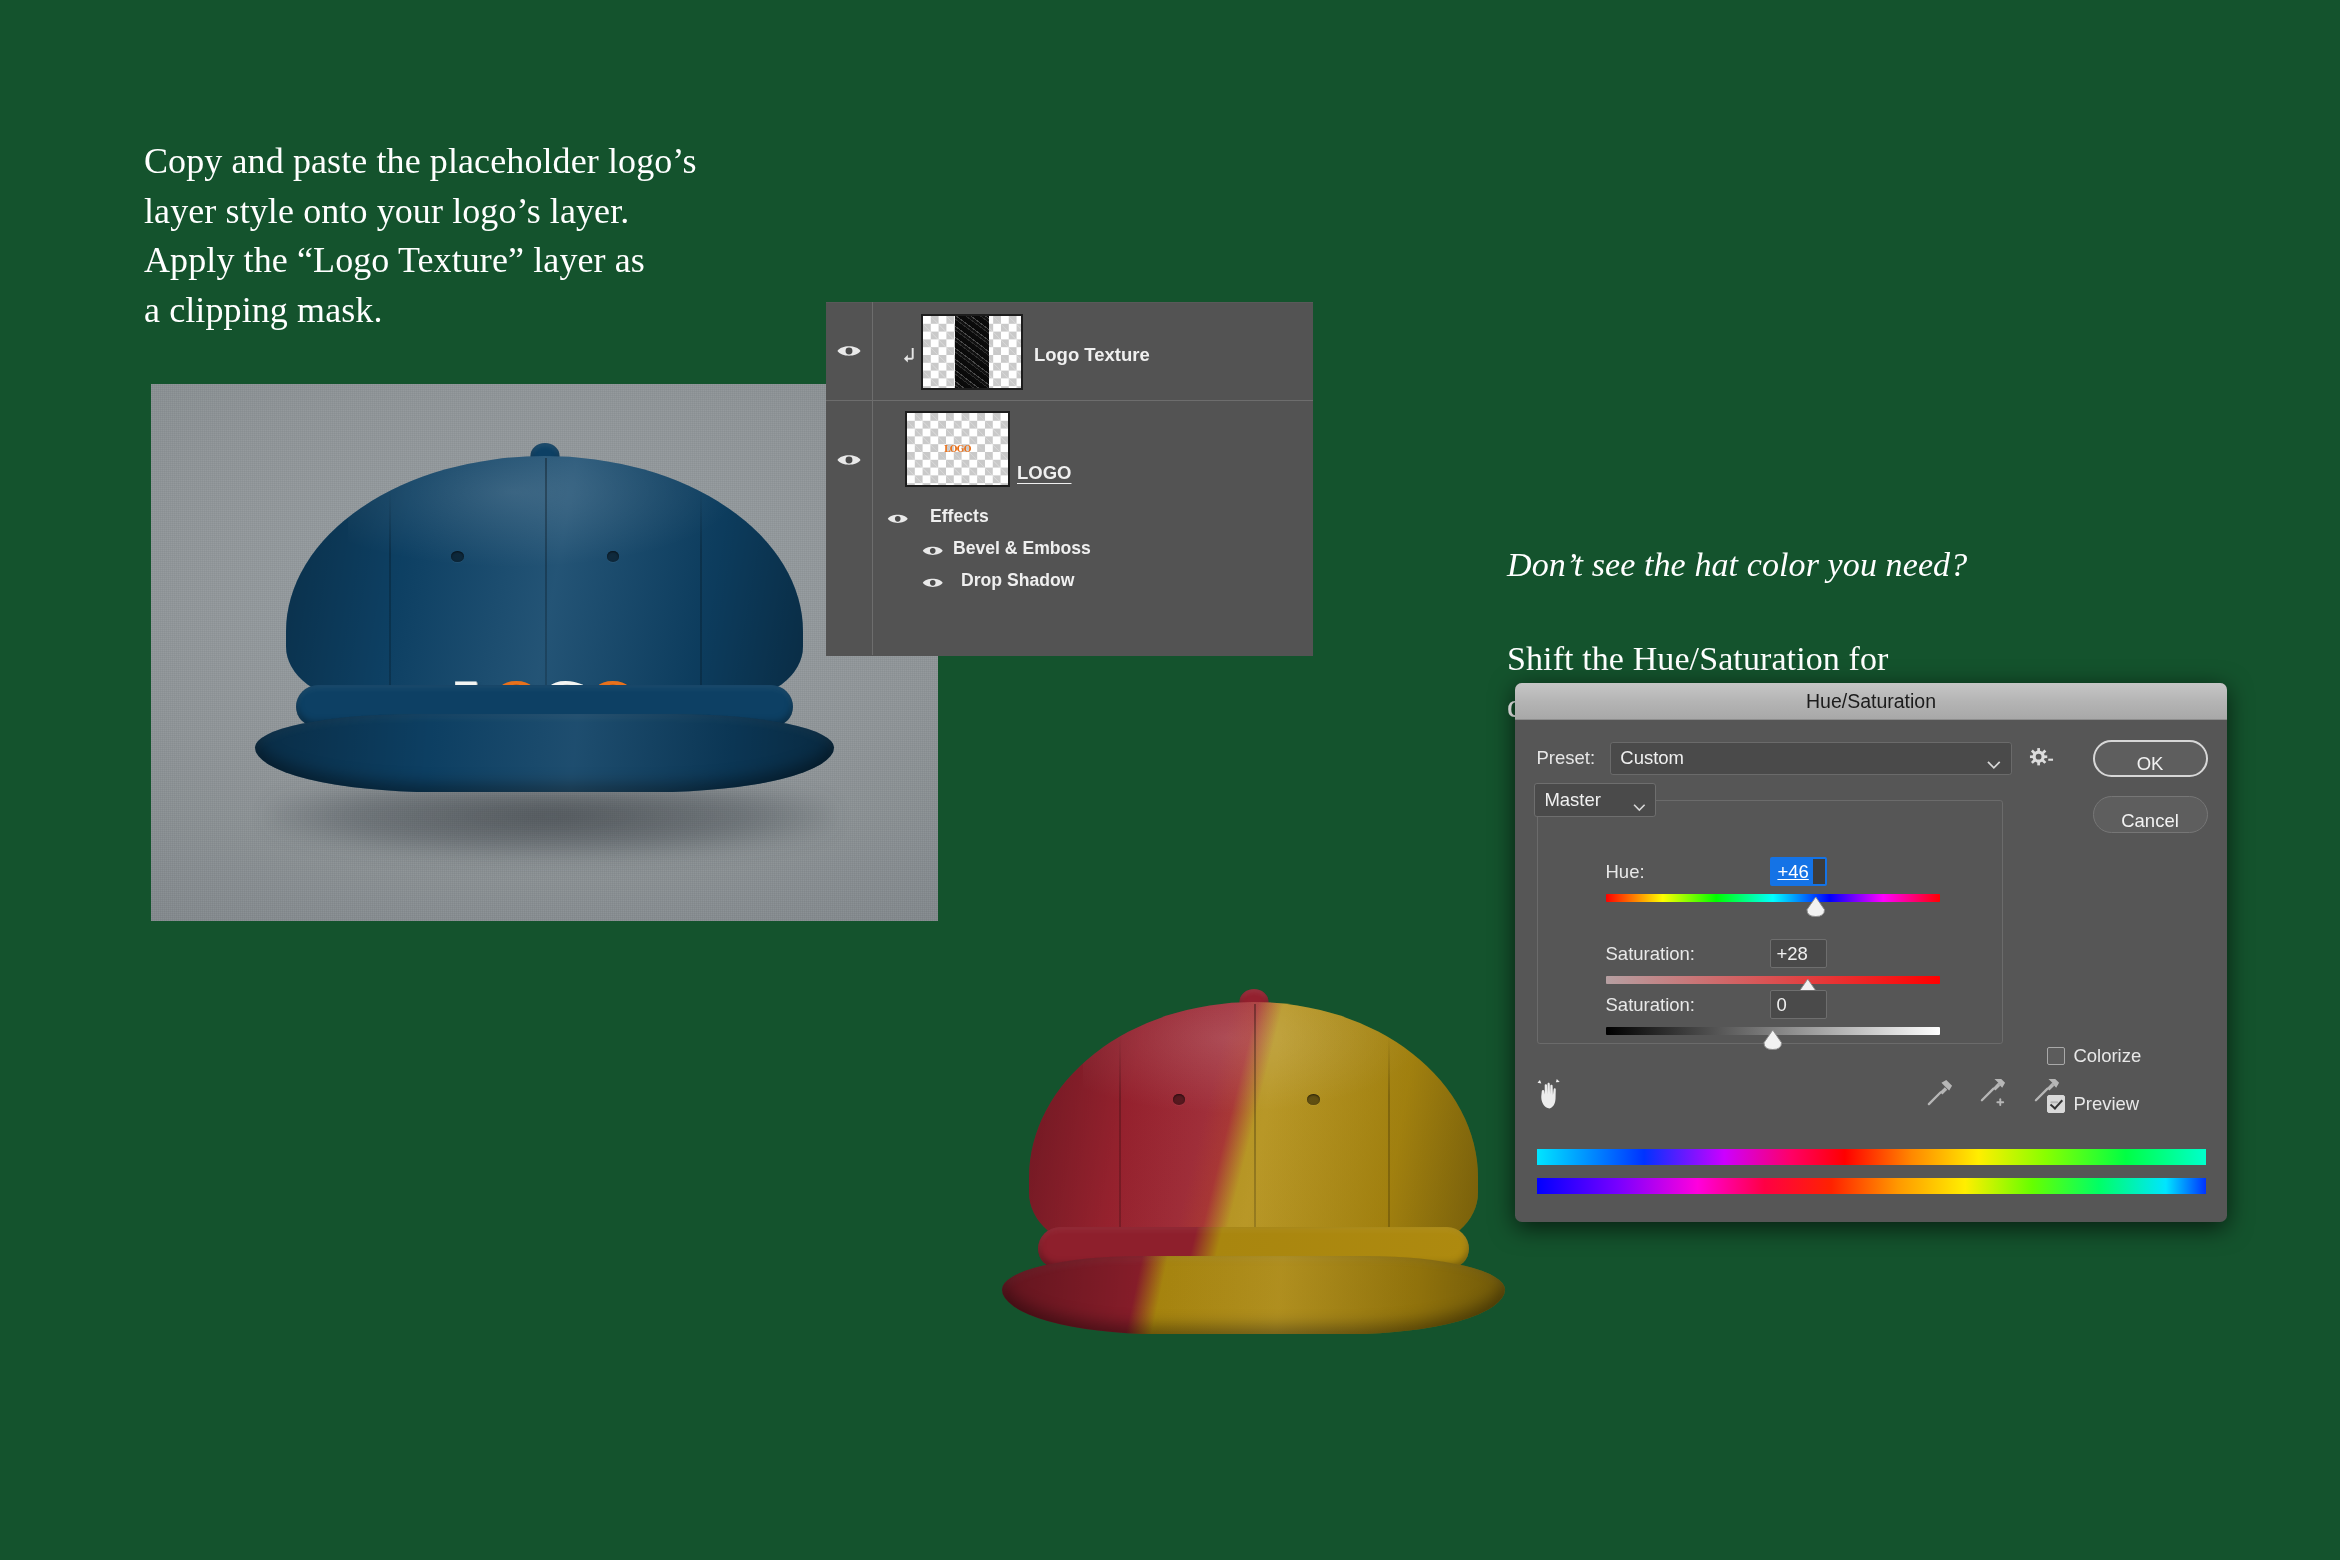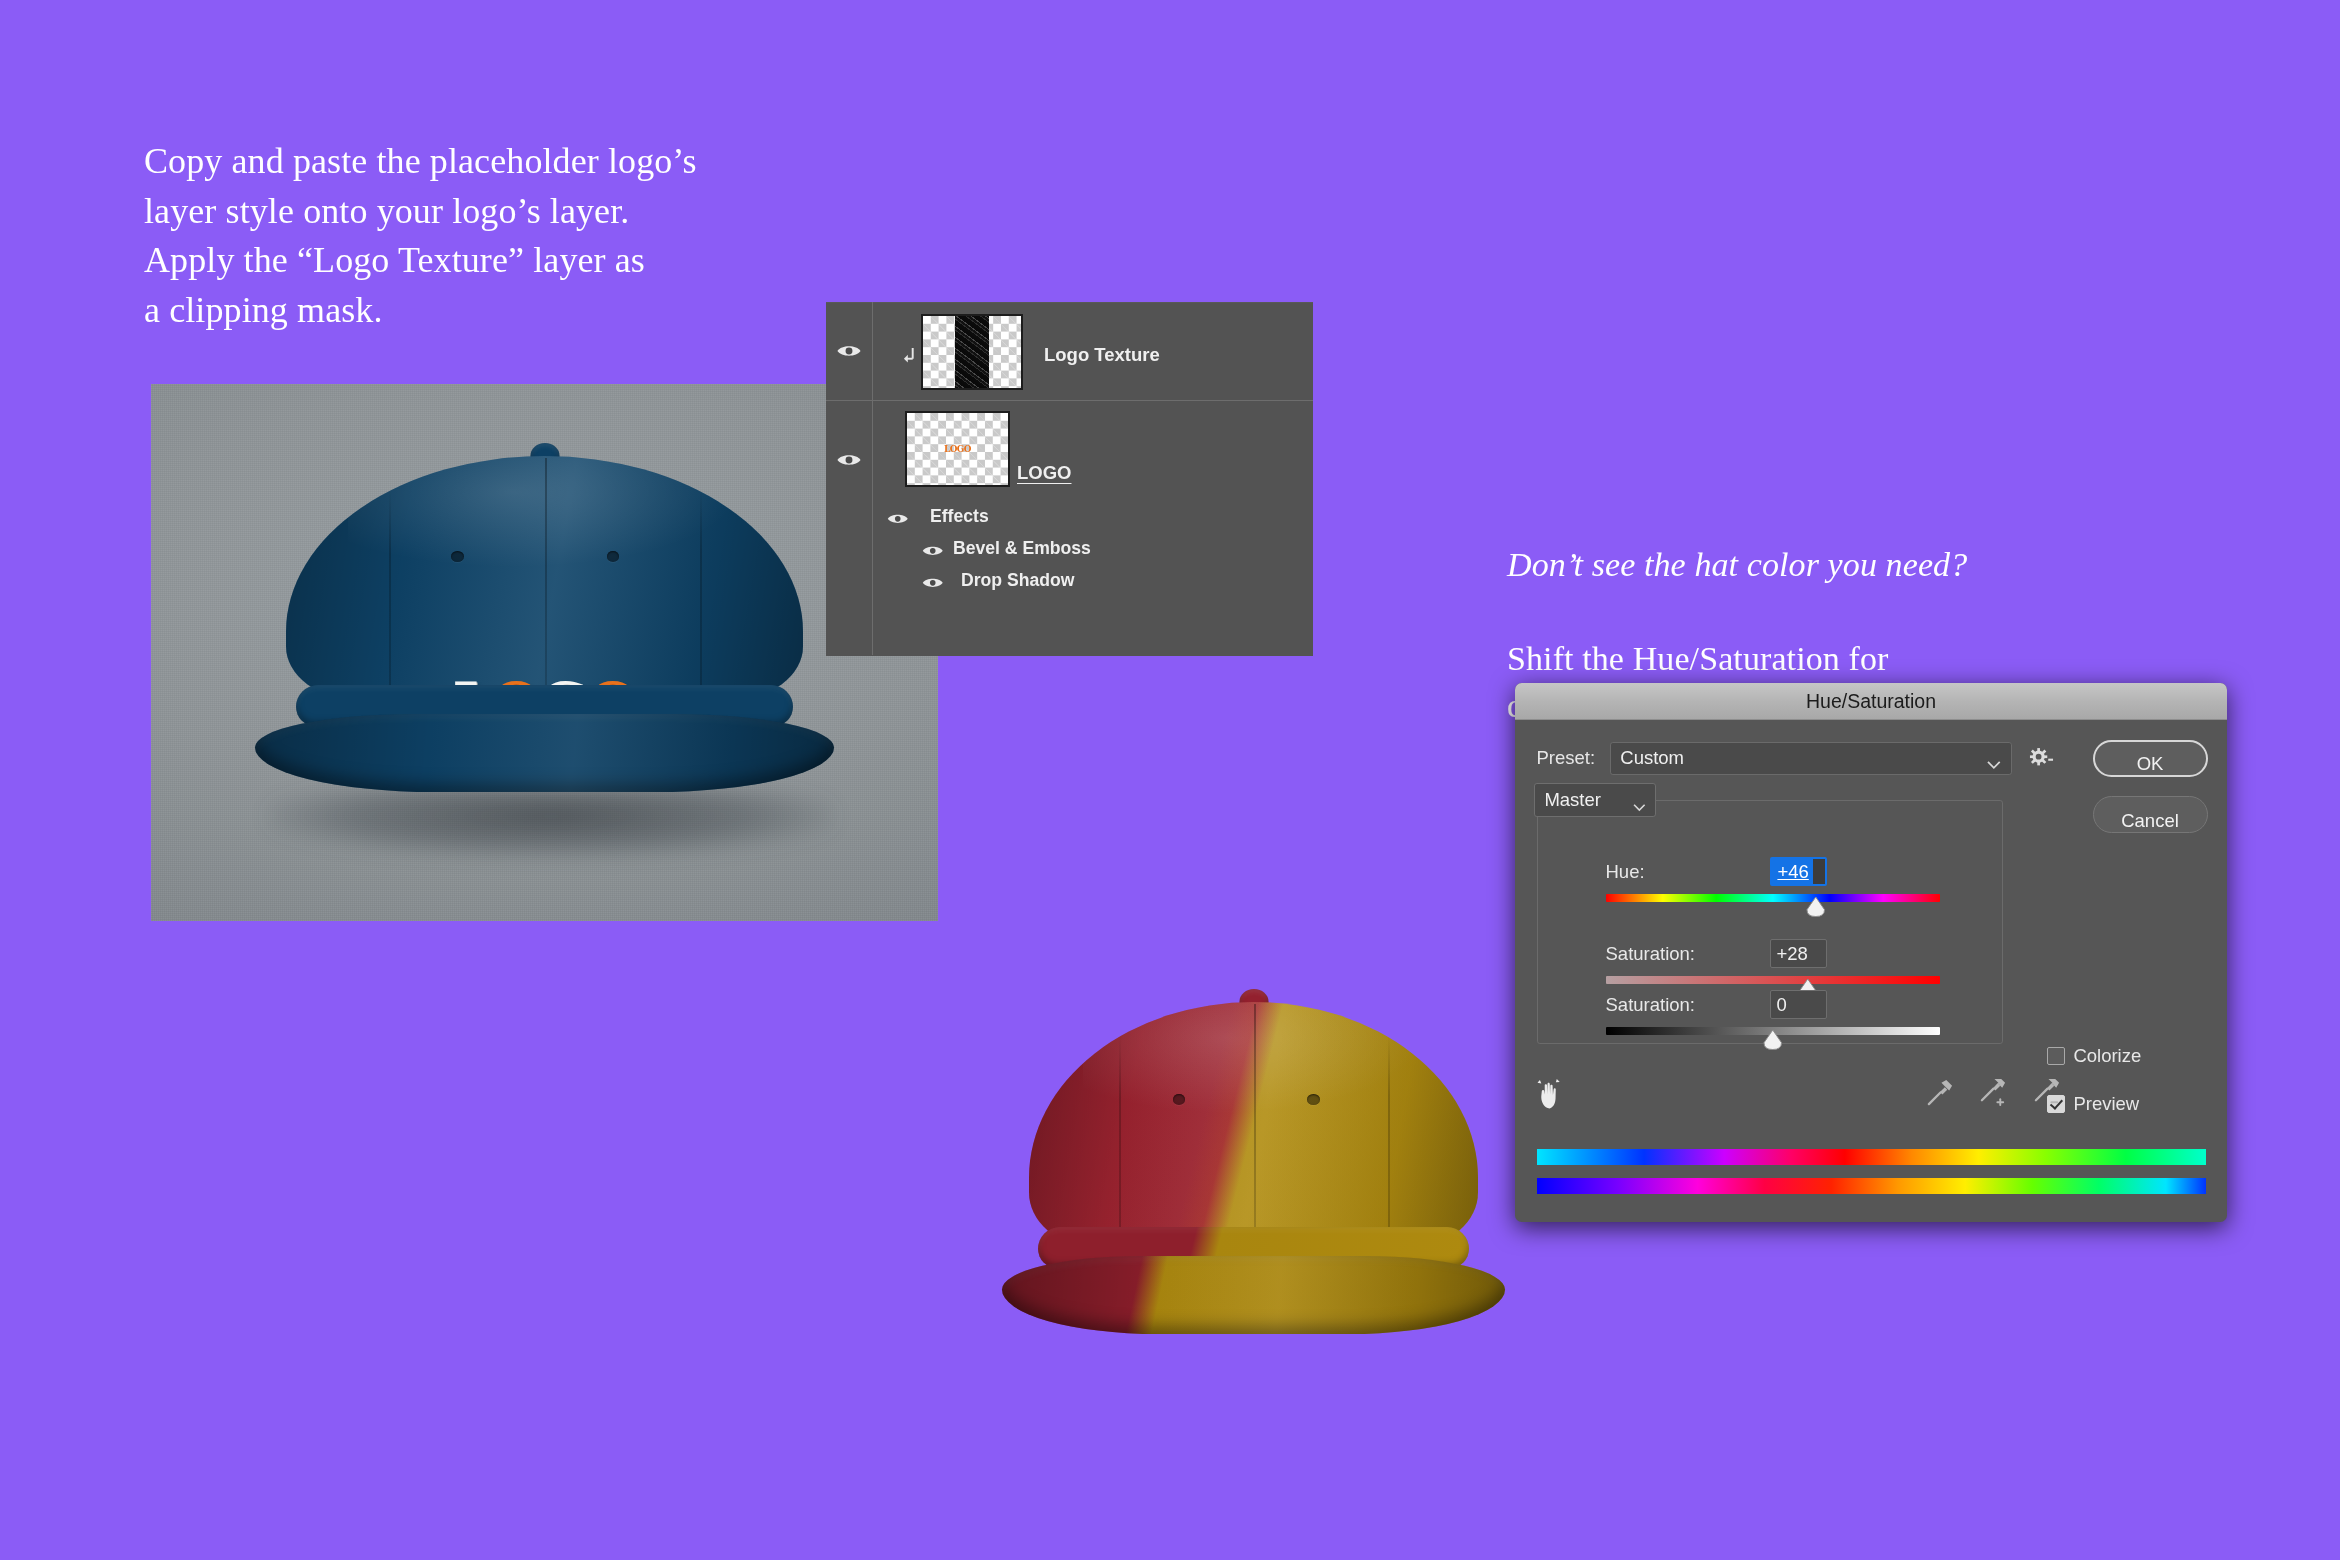--- a/index.html
+++ b/index.html
@@ -1,19 +1,19 @@
 <!DOCTYPE html>
 <html><head>
 <meta charset="utf-8">
 <style>
   * { margin:0; padding:0; box-sizing:border-box; }
   html,body { width:2341px; height:1560px; background:#000; overflow:hidden; }
   body { font-family:"Liberation Sans", sans-serif; }
 
-  .stage { position:relative; width:2341px; height:1560px; background:#8b5cf6; }
+  .stage { position:relative; width:2341px; height:1560px; background:#14532d; }
 
   
   .instr {
     position:absolute;
     font-family:"Liberation Serif", serif;
     color:#fff;
     line-height:1.38;
     white-space:pre-line;
     letter-spacing:0.1px;
   }
@@ -155,21 +155,21 @@
       #121212;
   }
   #thumb-logo { left:79px; top:9.8px; width:105px; height:76px; }
   #thumb-logo .tiny {
     position:absolute; left:50%; top:50%; transform:translate(-50%,-50%);
     font-family:"DejaVu Serif", serif; font-weight:bold; font-size:8.8px;
     color:#e8711c; letter-spacing:-0.5px; text-shadow:0 0 1px rgba(255,255,255,.6);
     white-space:nowrap;
   }
   .clip-arrow { position:absolute; left:75px; top:45px; width:15.6px; height:17.6px; }
-  .lp-label { position:absolute; left:218px; font-weight:bold; color:#efefef; font-size:18.5px; }
+  .lp-label { position:absolute; left:208px; font-weight:bold; color:#efefef; font-size:18.5px; }
   #label-texture { top:42px; }
   #label-logo    { left:191px; top:61px; text-decoration:underline; text-underline-offset:3.9px; }
   .fx-row { position:relative; height:32px; }
   .fx-row .eye-sm { position:absolute; width:21.5px; height:13.7px; top:9.8px; }
   .fx-row .fx-label { position:absolute; font-weight:bold; color:#efefef; font-size:17.6px; top:6.8px; }
   #fx-effects .eye-sm { left:61px; }  #fx-effects .fx-label { left:104px; }
   #fx-bevel  .eye-sm { left:96px; }  #fx-bevel  .fx-label { left:127px; }
   #fx-drop   .eye-sm { left:96px; }  #fx-drop   .fx-label { left:127px;margin-left:8px; }
 
   

